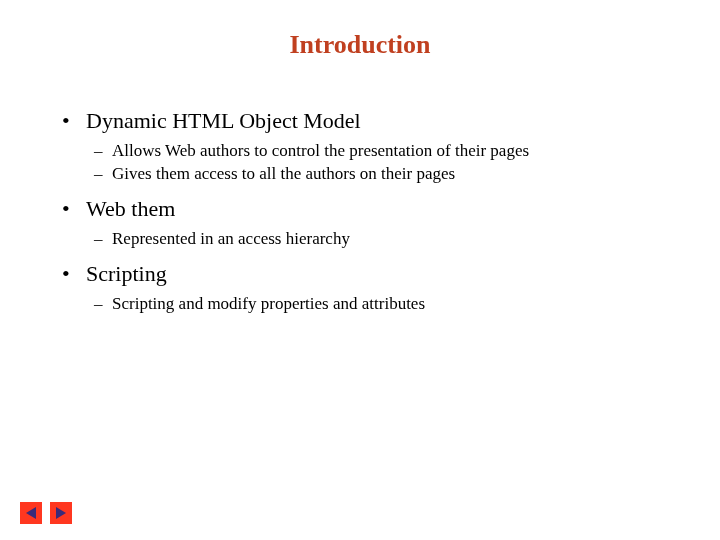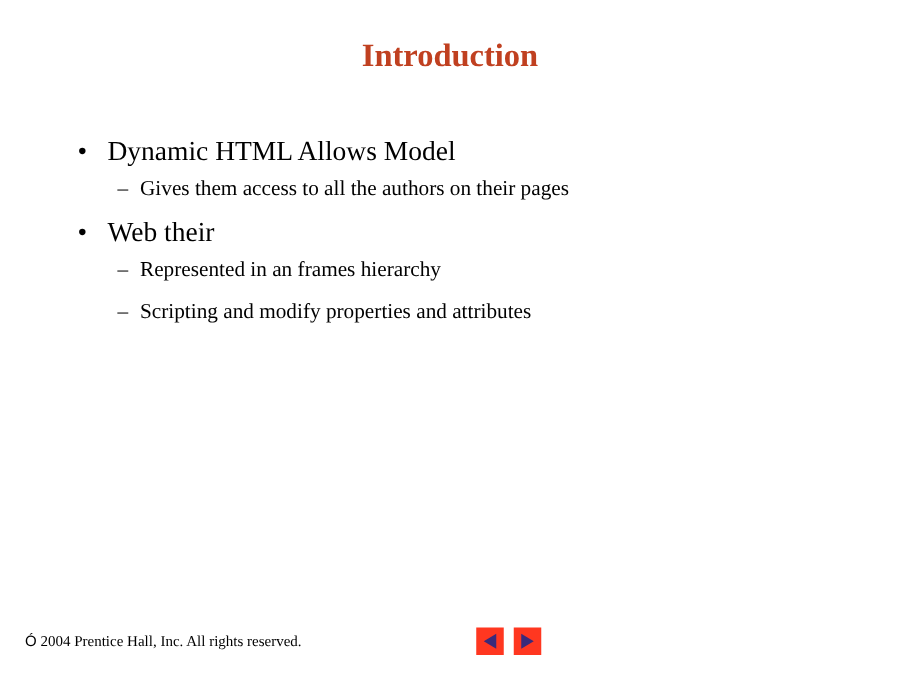--- a/index.html
+++ b/index.html
@@ -23,43 +23,44 @@
 </head>
 <body>
 
 <div class="slide">
 
   <div class="title">Introduction</div>
 
   <div class="content">
 
     <div class="l1">
-      <span>Dynamic HTML Allows Model</span>
+      <span>Dynamic HTML Object Model</span>
     </div>
     <div class="subs">
+      <div class="l2"><span>Allows Web authors to control the presentation of their pages</span></div>
       <div class="l2"><span>Gives them access to all the authors on their pages</span></div>
     </div>
 
     <div class="l1">
-      <span>Web their</span>
+      <span>Web them</span>
     </div>
     <div class="subs">
-      <div class="l2"><span>Represented in an frames hierarchy</span></div>
+      <div class="l2"><span>Represented in an access hierarchy</span></div>
     </div>
 
+    <div class="l1">
+      <span>Scripting</span>
+    </div>
     <div class="subs">
       <div class="l2"><span>Scripting and modify properties and attributes</span></div>
     </div>
 
   </div>
 
   <div class="footer">
-    <div class="copyright">
-      <span class="copy-sym">Ó</span><span> 2004 Prentice Hall, Inc. All rights reserved.</span>
-    </div>
     <div class="nav">
       <div class="nav-btn">
         <div class="tri-left"></div>
       </div>
       <div class="nav-btn">
         <div class="tri-right"></div>
       </div>
     </div>
   </div>
 

